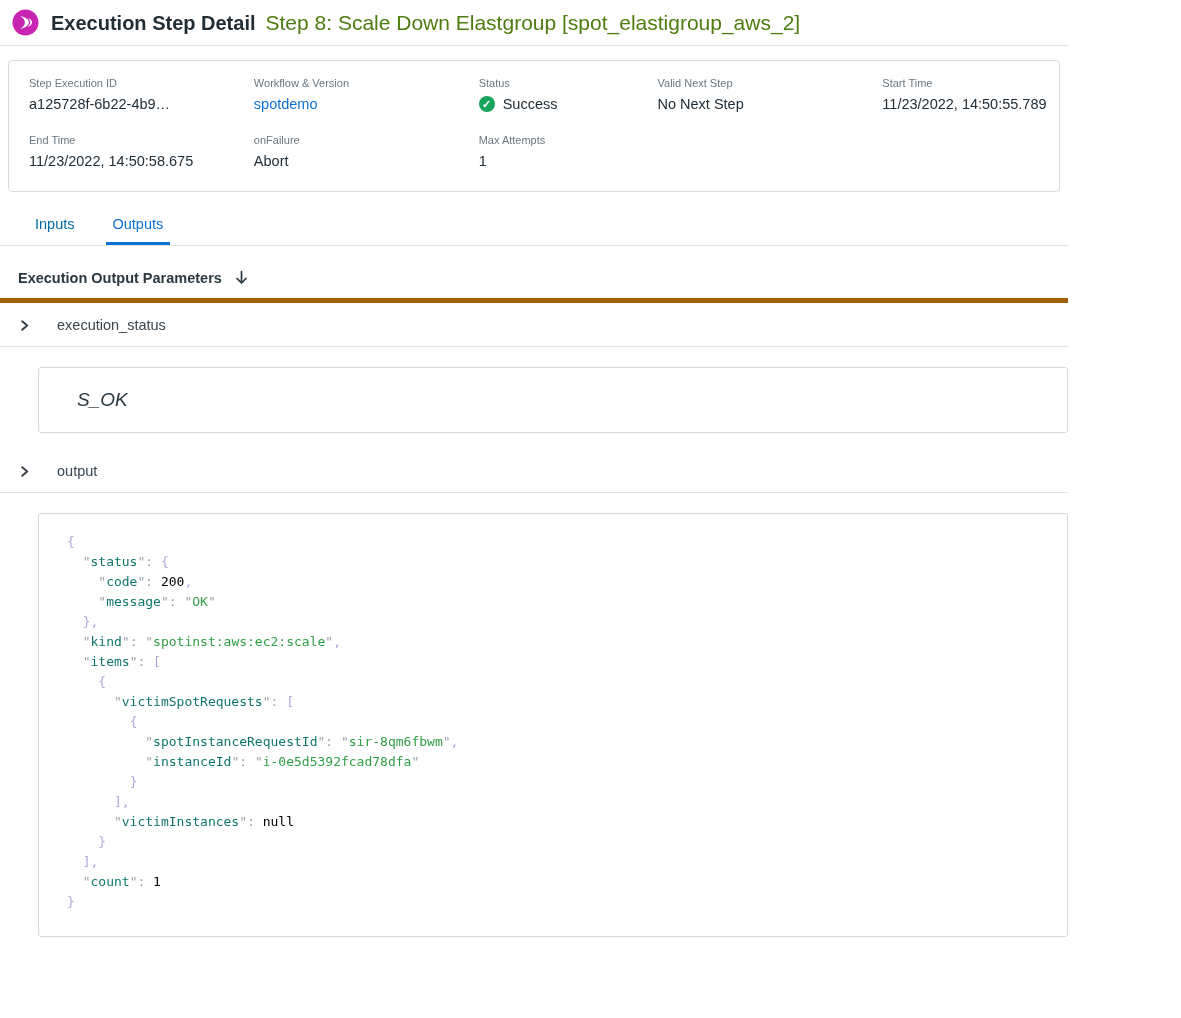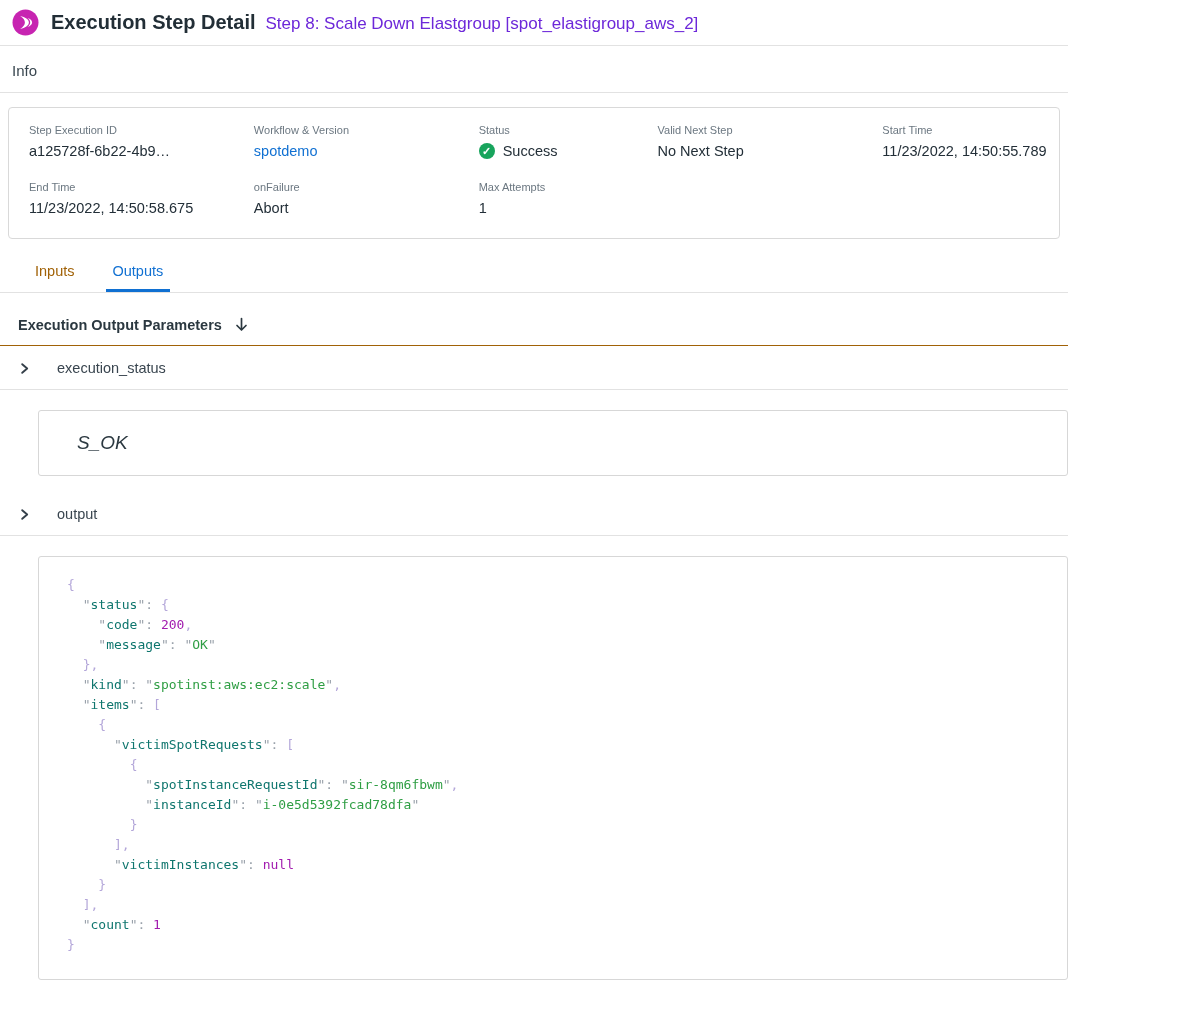--- a/index.html
+++ b/index.html
@@ -4,53 +4,53 @@
 <style>
   *{box-sizing:border-box;}
   html,body{margin:0;padding:0;background:#fff;color:#2b3840;font-family:"Liberation Sans",sans-serif;}
   .page{width:1068px;min-height:1018px;background:#fff;}
 
   
   .app-header{display:flex;align-items:center;gap:12px;padding:8px 12px;border-bottom:1px solid #e2e2e2;height:46px;}
   .logo{width:27px;height:27px;flex:none;}
   .titles{display:flex;align-items:baseline;gap:10px;white-space:nowrap;}
   .page-title{font-size:20px;font-weight:700;color:#222e36;}
-  .page-subtitle{font-size:17px;color:#6d28d9;}
+  .page-subtitle{font-size:21px;color:#4d7c0f;}
 
   
   .info-heading{padding:16px 12px 13px;font-size:15px;color:#3a4750;border-bottom:1px solid #e2e2e2;}
   .info-card{margin:14px 8px 4px;border:1px solid #d9d9d9;border-radius:4px;padding:16px 8px 22px 20px;
              display:grid;grid-template-columns:22% 22% 17.5% 22% 16.5%;row-gap:22px;}
   .f-label{font-size:11px;color:#6b7781;}
   .f-value{margin-top:7px;font-size:14.5px;color:#232f38;}
   .link{color:#1070d2;cursor:pointer;}
   .status-value{display:flex;align-items:center;gap:8px;}
   .check{width:16px;height:16px;border-radius:50%;background:#17a45c;color:#fff;font-size:11px;line-height:16px;
          display:flex;align-items:center;justify-content:center;font-weight:700;flex:none;}
 
   
   .tabs{display:flex;padding-left:28px;margin-top:14px;border-bottom:1px solid #e2e2e2;}
-  .tab{padding:10px 7px;margin-right:24px;font-size:14.5px;color:#a16207;border-bottom:3px solid transparent;cursor:pointer;}
+  .tab{padding:10px 7px;margin-right:24px;font-size:14.5px;color:#0369a1;border-bottom:3px solid transparent;cursor:pointer;}
   .tab.active{color:#1070d2;border-bottom-color:#1070d2;}
 
   
-  .params-heading{display:flex;align-items:center;gap:12px;padding:16px 0 12px 18px;border-bottom:1px solid #a16207;margin-top:8px;}
+  .params-heading{display:flex;align-items:center;gap:12px;padding:16px 0 12px 18px;border-bottom:5px solid #a16207;margin-top:8px;}
   .params-heading .t{font-size:14.5px;font-weight:700;color:#2b3840;}
   .dl-icon{cursor:pointer;}
   .section-row{display:flex;align-items:center;gap:26px;padding:14px 0 13px 18px;border-bottom:1px solid #e2e2e2;cursor:pointer;}
   .section-row .name{font-size:14.5px;color:#39454f;}
 
   .value-box{margin:20px 0 16px 38px;border:1px solid #d7d7d7;border-radius:3px;}
   .sok{padding:21px 38px;font-size:19px;color:#2b3840;font-style:italic;}
   .code-box{padding:18px 20px 24px 28px;margin-bottom:12px;}
 
   pre{margin:0;font-family:"DejaVu Sans Mono",monospace;font-size:13px;line-height:20px;color:#7a7694;}
   .j-key{color:#0f766e;}
   .j-str{color:#2f9e44;}
-  .j-num{color:#a21caf;}
+  .j-num{color:#000000;}
   .j-p{color:#b3a6d9;}
   .j-q,.j-c{color:#9aa2ab;}
   svg{display:block;}
 </style>
 </head>
 <body>
 
 <div class="page">
 
   <div class="app-header">
@@ -60,21 +60,20 @@
         <path d="M8.2 7.1 C13.1 8 16.9 10.5 16.9 13.5 C16.9 16.5 13.1 19 8.2 19.9 C11.2 18 12.9 15.8 12.9 13.5 C12.9 11.2 11.2 9 8.2 7.1 Z" fill="#fff"></path>
         <path d="M15.6 9.1 C18.3 9.9 20.1 11.6 20.1 13.5 C20.1 15.4 18.3 17.1 15.6 17.9 C17.3 16.6 18.2 15.1 18.2 13.5 C18.2 11.9 17.3 10.4 15.6 9.1 Z" fill="#fff"></path>
       </svg>
     </span>
     <span class="titles">
       <span class="page-title">Execution Step Detail</span>
       <span class="page-subtitle">Step 8: Scale Down Elastgroup [spot_elastigroup_aws_2]</span>
     </span>
   </div>
 
-  <div class="info-heading">Info</div>
 
   <div class="info-card">
 
     <div>
       <div class="f-label">Step Execution ID</div>
       <div class="f-value">a125728f-6b22-4b9…</div>
     </div>
 
     <div>
       <div class="f-label">Workflow &amp; Version</div>

